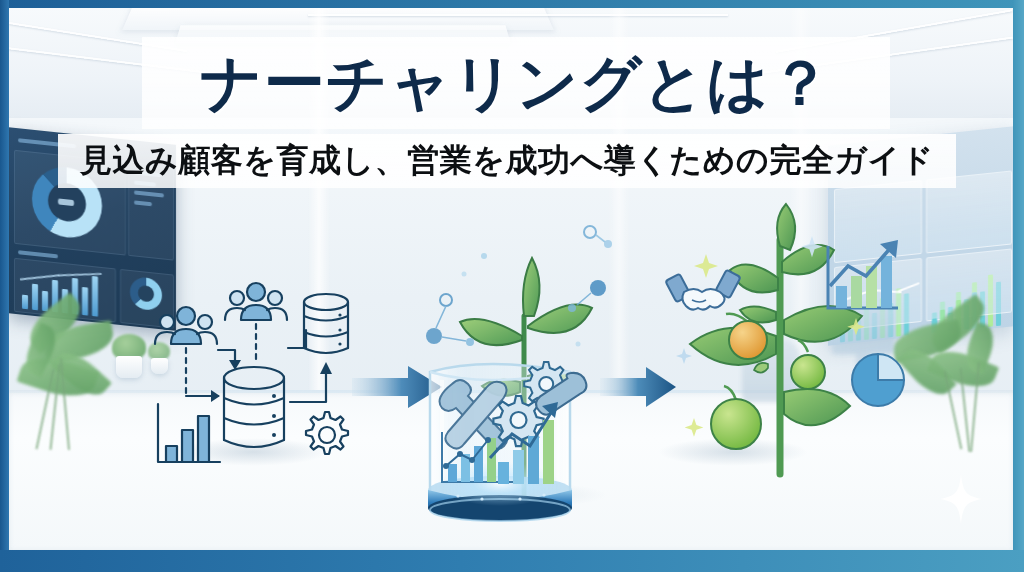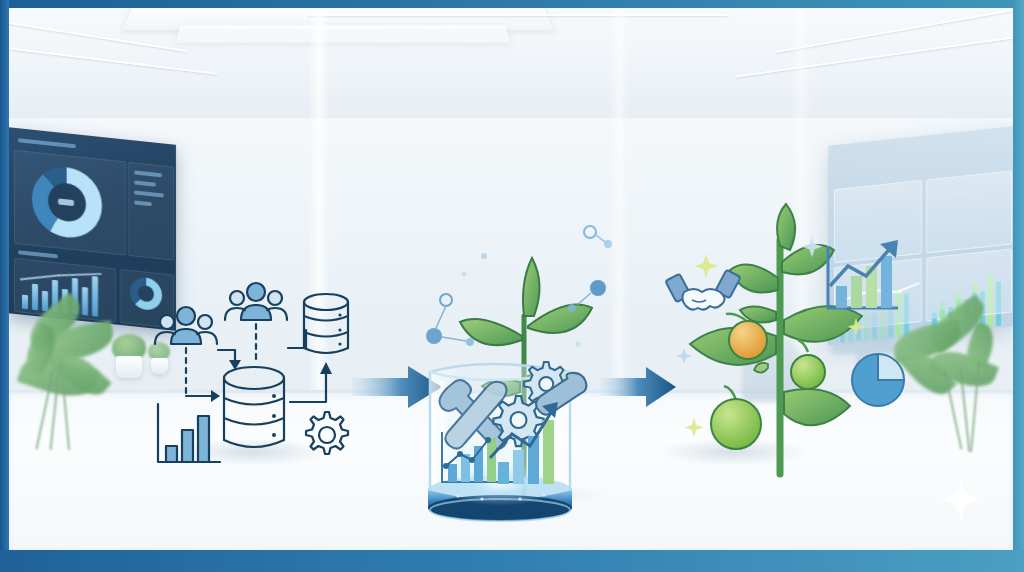--- a/index.html
+++ b/index.html
@@ -507,19 +507,25 @@
       <path d="M54 222 l2.4 7 l7 2.4 l-7 2.4 l-2.4 7 l-2.4 -7 l-7 -2.4 l7 -2.4 z"></path>
     </g>
   </svg>
 
   <div class="sparkle" style="right:42px;bottom:48px;">
     <svg width="42" height="50" viewBox="0 0 42 50">
       <path d="M21 0 C23 18 26 22 42 25 C26 28 23 32 21 50 C19 32 16 28 0 25 C16 22 19 18 21 0 Z" fill="#ffffff" opacity=".9"></path>
     </svg>
   </div>
 
+  <div class="title-band">
+    <div class="title-text">ナーチャリングとは？</div>
+  </div>
+  <div class="sub-band">
+    <div class="sub-text">見込み顧客を育成し、営業を成功へ導くための完全ガイド</div>
+  </div>
 
   <div class="frame-top"></div>
   <div class="frame-left"></div>
   <div class="frame-right"></div>
   <div class="frame-bottom"></div>
 
 </div>
 
 </body></html>

